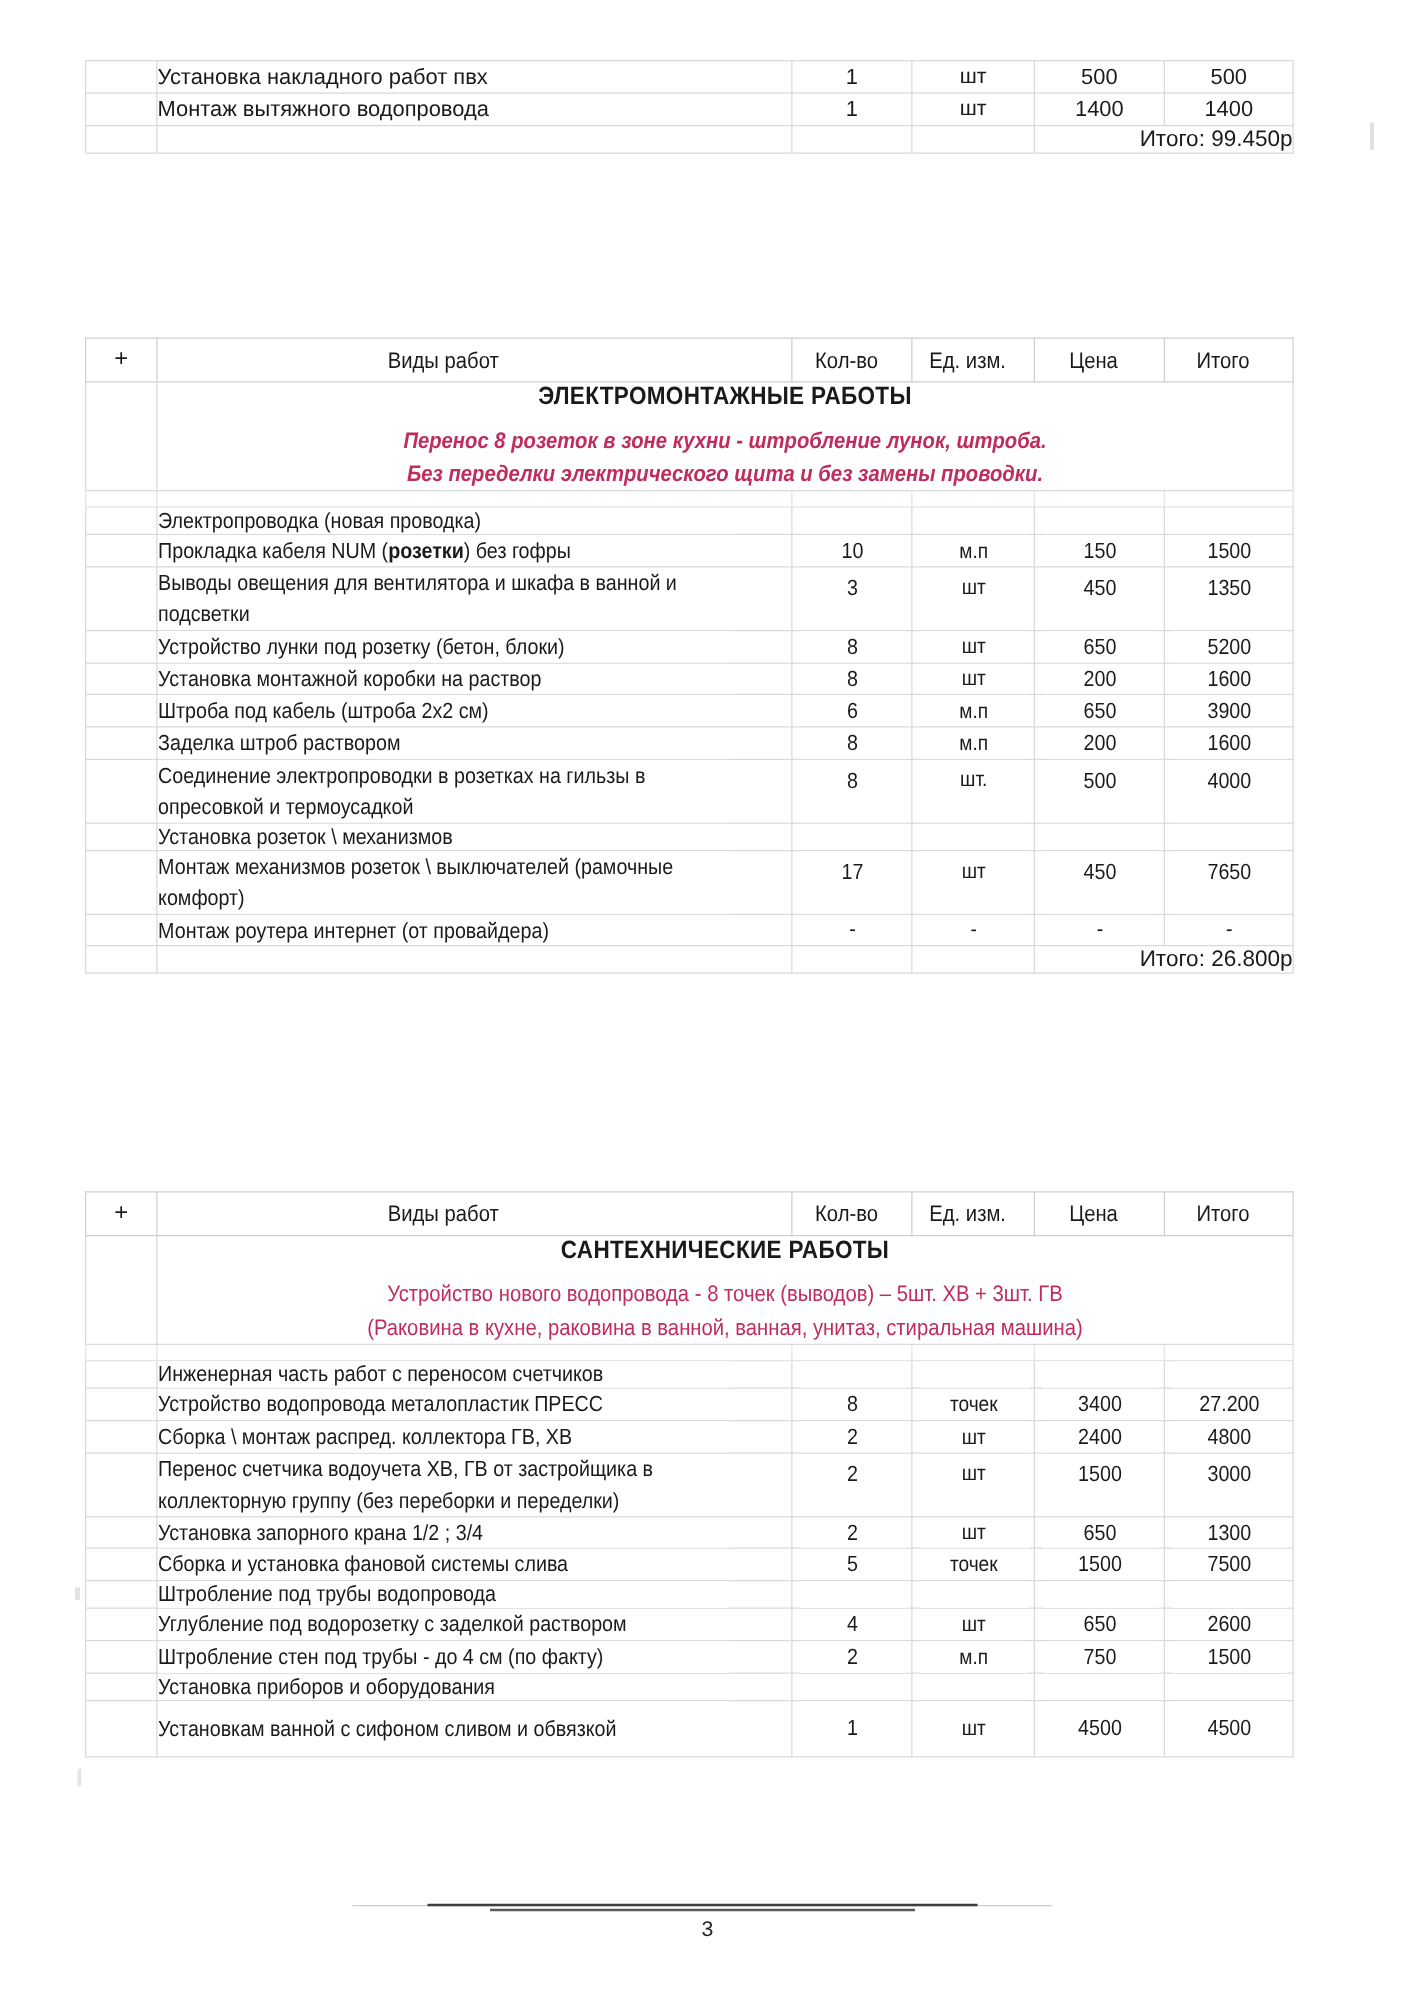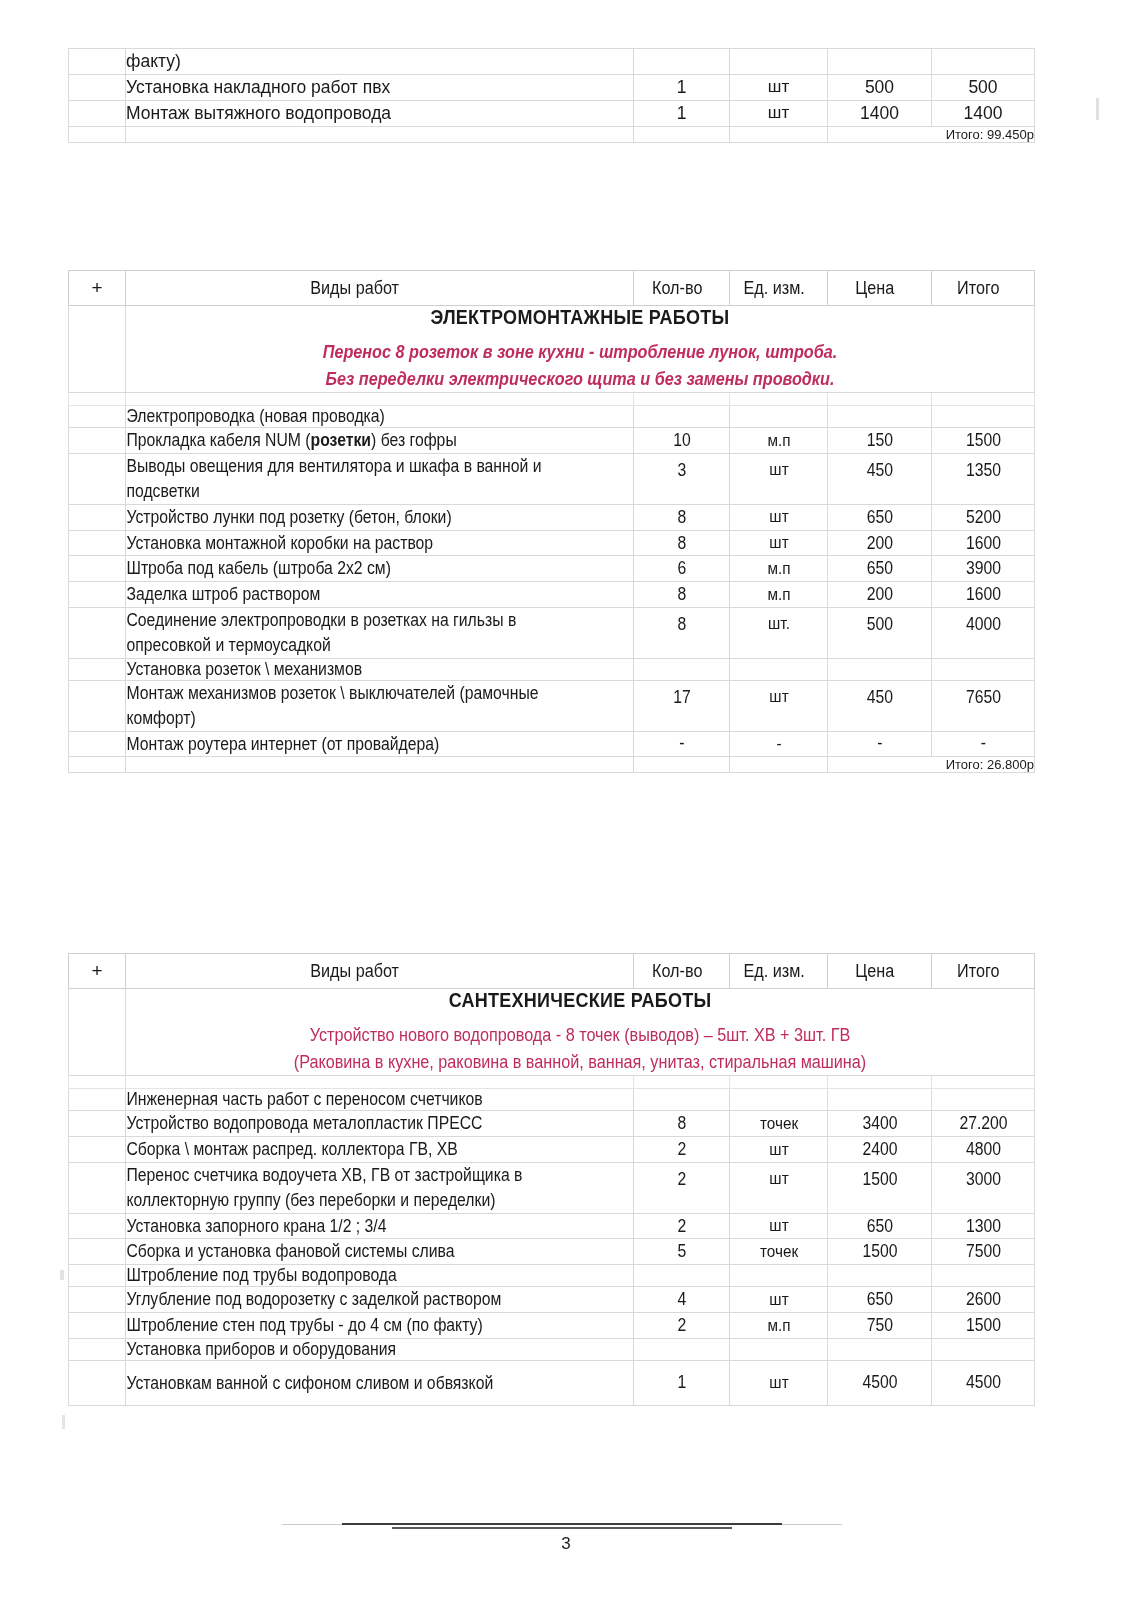--- a/index.html
+++ b/index.html
@@ -132,21 +132,21 @@
     font-size: 17.5px;
     padding: 5px 8px 5px 14px;
     text-align: left;
   }
 
   
   .total-cell {
     text-align: right;
     padding: 5px 10px 6px 0;
     font-weight: bold;
-    font-size: 13px;
+    font-size: 18px;
   }
 
   .spacer-row td { height: 12px; border-color: #e4e4e4; }
 
   
   .footer-rule {
     position: absolute;
     left: 282px;
     top: 1523px;
     width: 560px;
@@ -187,28 +187,20 @@
   <table class="est-table" style="left:68px; top:48px; width:966px;">
     <colgroup>
       <col class="c-plus">
         <col class="c-name">
         <col class="c-qty">
       <col class="c-unit">
         <col class="c-price">
         <col class="c-total">
     </colgroup>
     <tbody>
-      <tr>
-        <td class="cell-blank"></td>
-        <td class="cell-name">факту)</td>
-        <td class="cell-num"></td>
-        <td class="cell-unit"></td>
-        <td class="cell-num"></td>
-        <td class="cell-num"></td>
-      </tr>
       <tr>
         <td class="cell-blank"></td>
         <td class="cell-name">Установка накладного работ пвх</td>
         <td class="cell-num">1</td>
         <td class="cell-unit">шт</td>
         <td class="cell-num">500</td>
         <td class="cell-num">500</td>
       </tr>
       <tr>
         <td class="cell-blank"></td>

